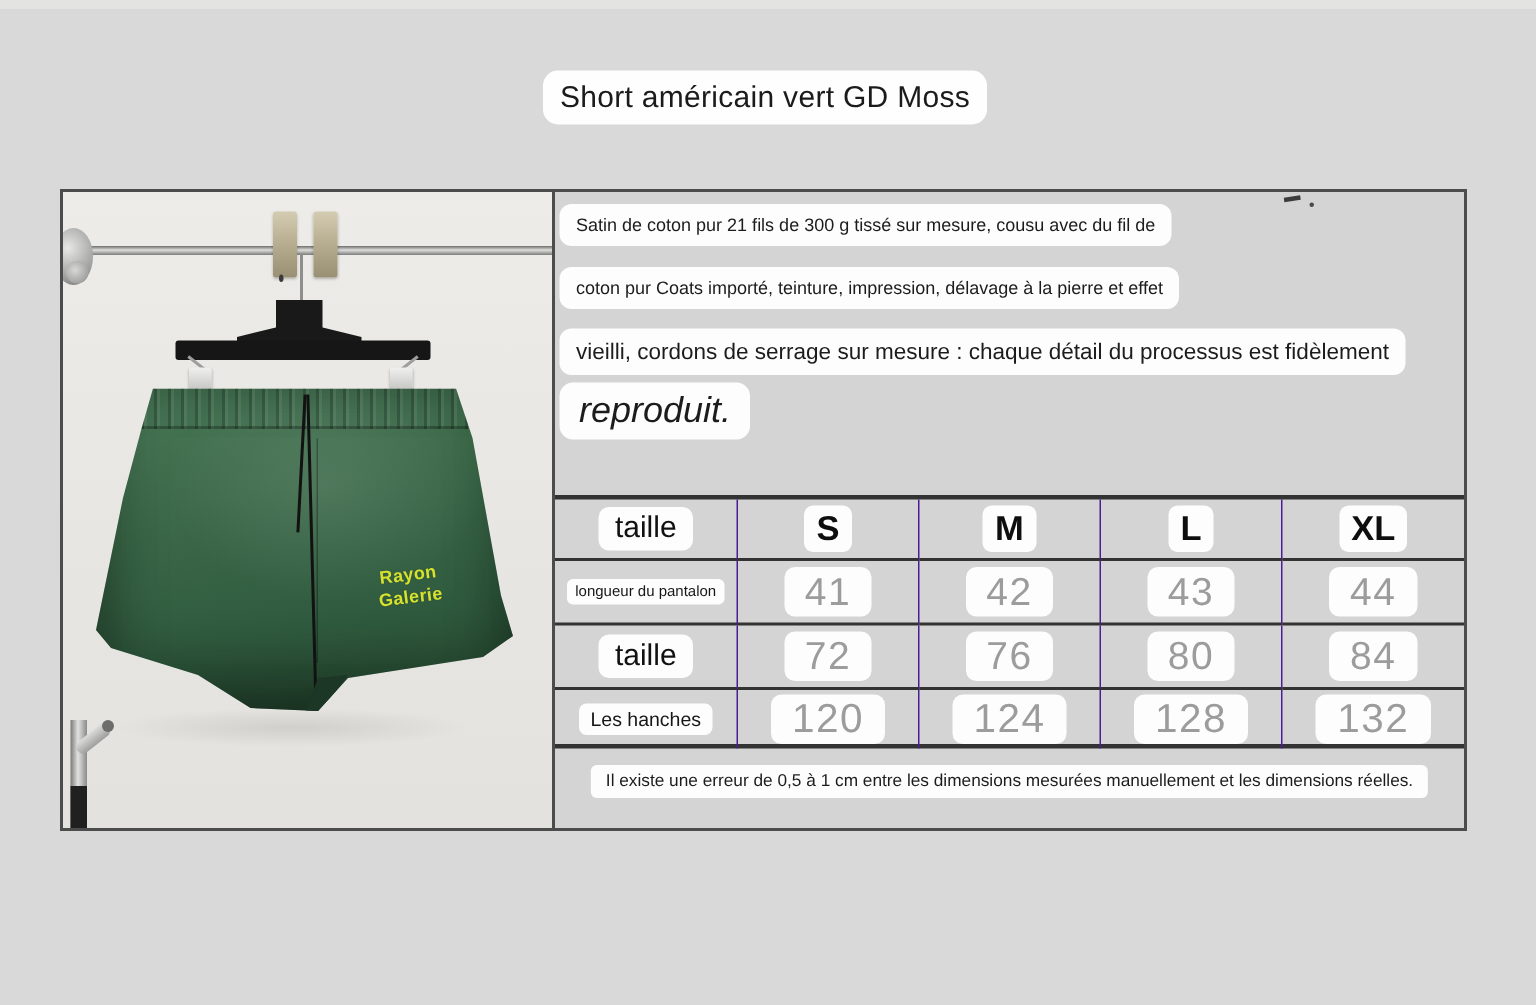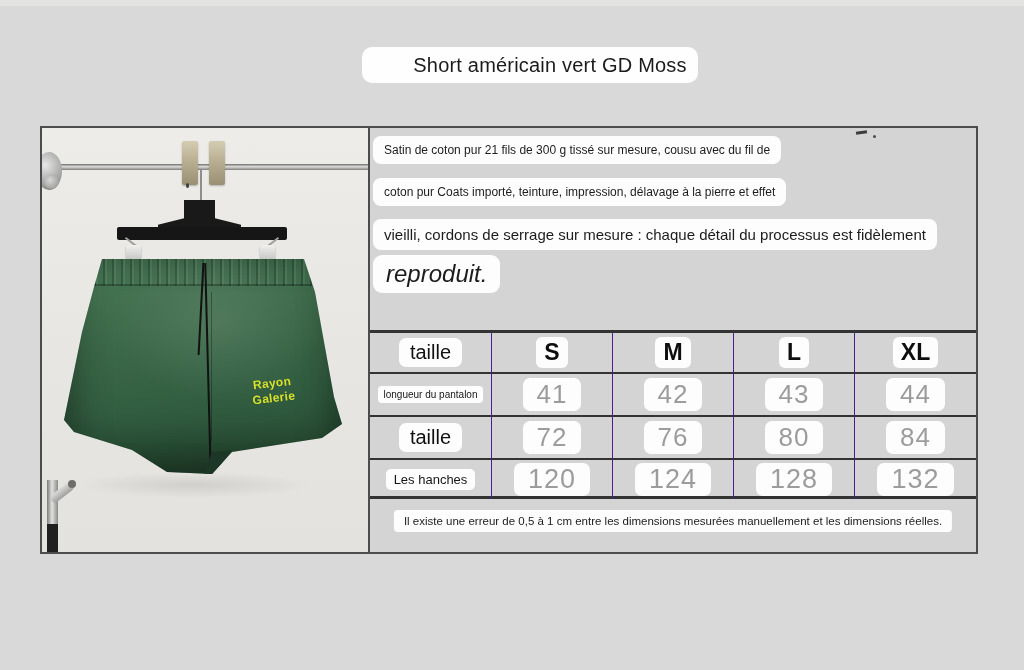--- a/index.html
+++ b/index.html
@@ -9,21 +9,21 @@
     font-family:"Liberation Sans", sans-serif;
     -webkit-font-smoothing:antialiased;
   }
   .top-strip{position:absolute;left:0;top:0;width:1024px;height:6px;background:#e3e3e2;}
 
   
   .title-bubble{
     position:absolute;left:362px;top:47px;width:296px;height:36px;
     background:#fefefe;border-radius:10px;
     display:flex;align-items:center;justify-content:center;
-    font-size:20px;color:#1b1b1b;letter-spacing:.2px;padding-left:40px;
+    font-size:20px;color:#1b1b1b;letter-spacing:.2px;
   }
 
   
   .content-block{
     position:absolute;left:40px;top:126px;width:938px;height:428px;
     border:2px solid #4c4c4c;box-sizing:border-box;background:#d4d4d4;
   }
   .divider{position:absolute;left:326px;top:0;bottom:0;width:2px;background:#4c4c4c;}
 
   

